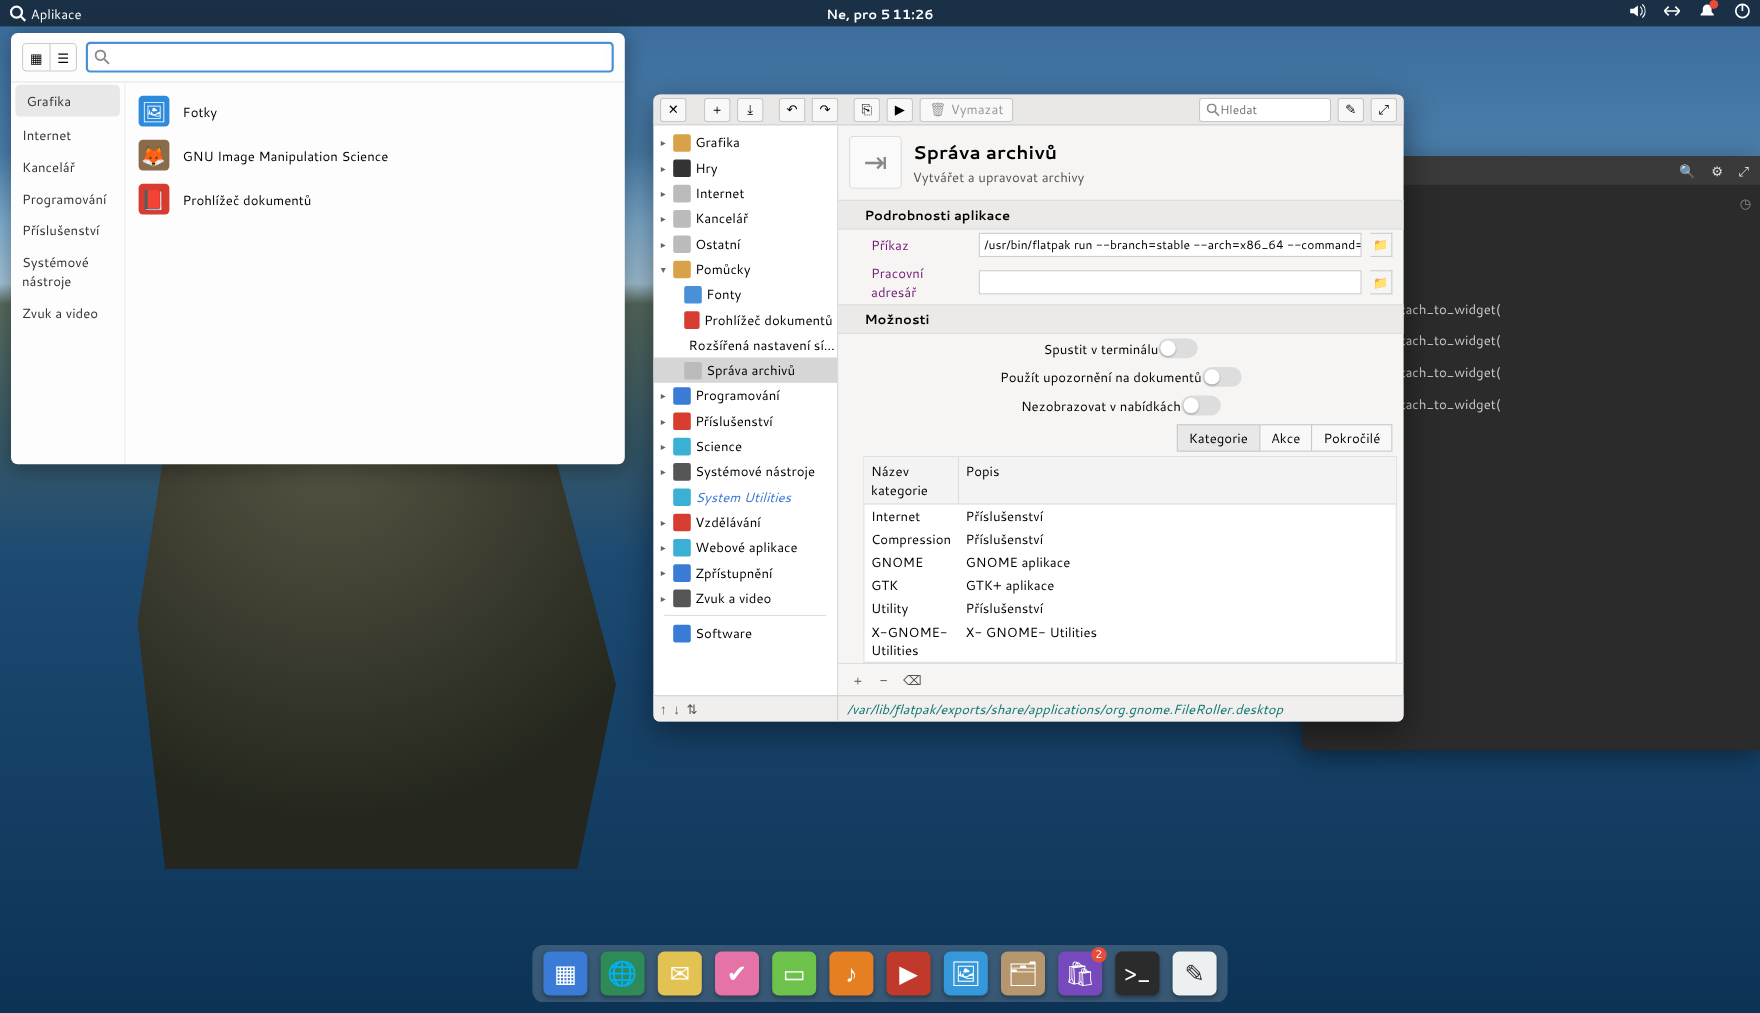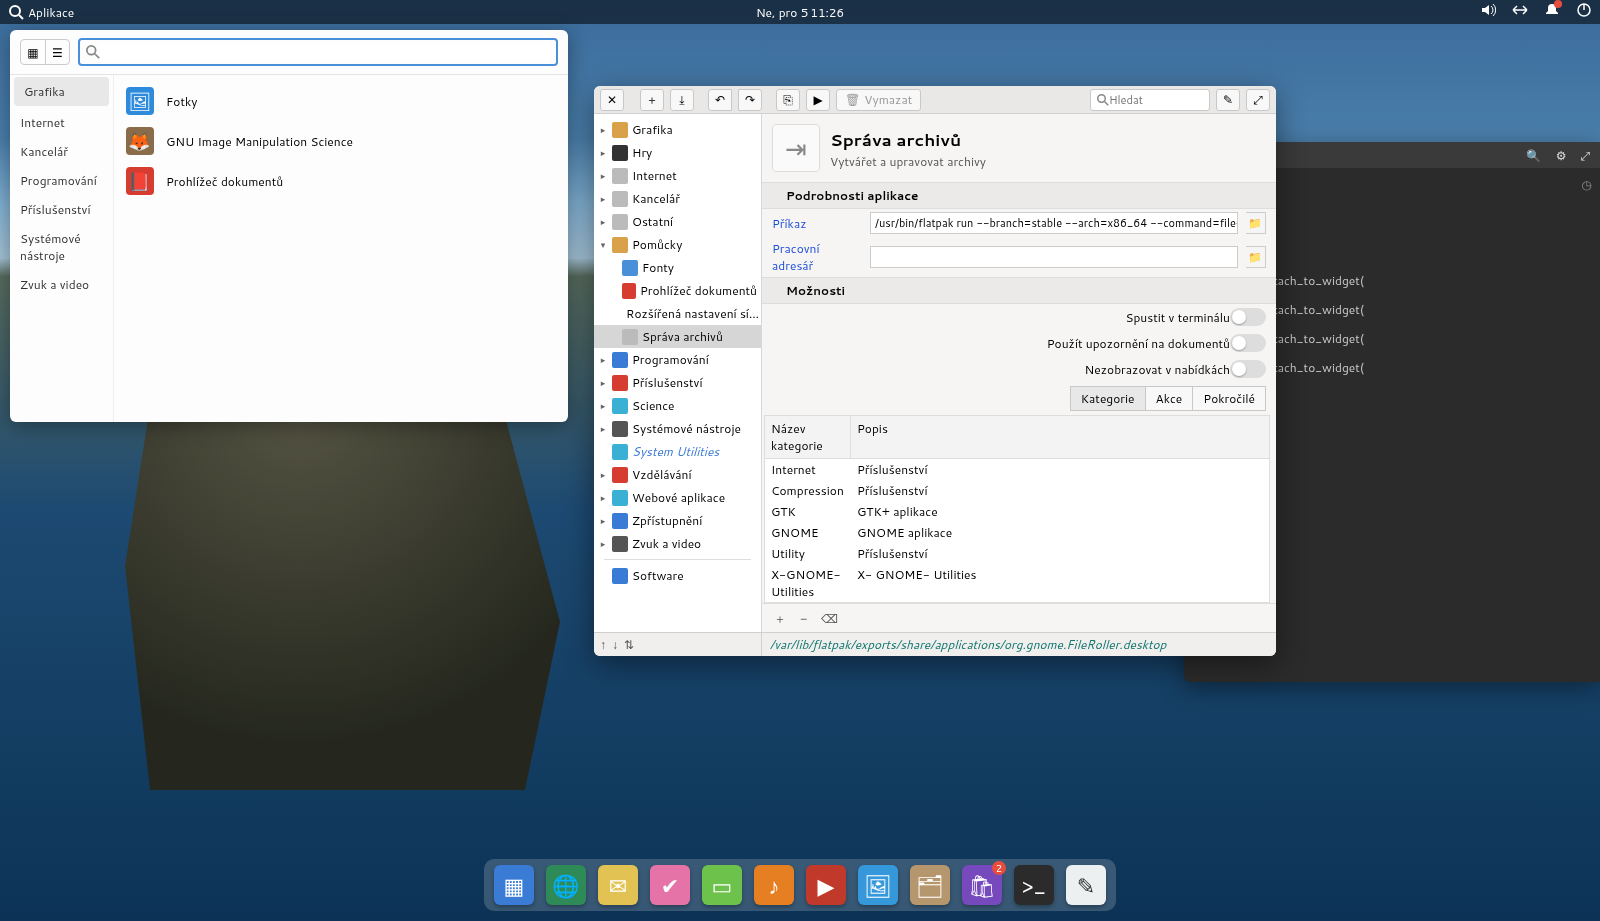--- a/index.html
+++ b/index.html
@@ -8,21 +8,21 @@
   background: linear-gradient(180deg,#3a6a9a 0%,#4a7eaa 15%,#7faed0 22%,#a3c2d6 28%,#576b5e 30%,#1d4a72 55%,#0c3356 100%);
   position:relative;
 }
 
 .topbar {
   position:absolute; top:0; left:0; right:0; height:24px;
   background:rgba(0,0,0,.55); color:#fff; display:flex;
   align-items:center; padding:0 8px; z-index:10;
 }
 .topbar .apps { display:flex; gap:4px; align-items:center; cursor:pointer;}
-.topbar .center { position:absolute; left:50%; transform:translateX(-50%); display:flex; gap:2px; font-weight:400;align-items:center;}
+.topbar .center { position:absolute; left:50%; transform:translateX(-50%); display:flex; gap:2px; font-weight:700;align-items:center;}
 .topbar .right { margin-left:auto; display:flex; gap:16px; align-items:center;}
 .topbar .ico { width:16px; height:16px; display:inline-block; }
 .notif-dot::after{content:"";position:absolute;top:-2px;right:-2px;width:8px;height:8px;border-radius:50%;background:#e74c3c;}
 .icowrap{position:relative;}
 
 
 .rock{position:absolute;left:100px;top:230px;width:500px;height:560px;
   background:radial-gradient(circle at 40% 30%,#6b6a55,#2e3125 70%);
   clip-path:polygon(30% 0,70% 5%,80% 30%,92% 70%,85% 100%,10% 100%,5% 60%,12% 20%);
   filter:brightness(.8);}
@@ -72,30 +72,30 @@
 .tnode.sel{background:#d6d6d6;}
 .tnode.child{padding-left:28px;}
 .divider{height:1px;background:#ddd;margin:4px 10px;}
 .ed-right{flex:1;display:flex;flex-direction:column;overflow:auto;}
 .ed-appinfo{display:flex;gap:10px;padding:10px;align-items:center;}
 .ed-appicon{width:48px;height:48px;border:1px solid #ddd;border-radius:4px;display:flex;align-items:center;justify-content:center;background:#fafafa;font-size:26px;color:#888;}
 .ed-apptitle{font-size:17px;font-weight:600;}
 .ed-appsub{color:#555;margin-top:2px;}
 .ed-section{background:#eceae8;padding:4px 24px;font-weight:600;border-top:1px solid #ddd;border-bottom:1px solid #ddd;}
 .ed-row{display:flex;align-items:center;padding:3px 10px;gap:8px;}
-.ed-row label{width:90px;color:#1d4ed8;}
+.ed-row label{width:90px;color:#701a75;margin-left:20px;}
 .ed-row .field{flex:1;border:1px solid #ccc;height:22px;background:#fff;font-size:11px;padding:0 4px;display:flex;align-items:center;overflow:hidden;white-space:nowrap;}
 .ed-row .foldbtn{width:20px;height:22px;border:1px solid #ccc;border-left:none;background:#f5f5f5;display:flex;align-items:center;justify-content:center;font-size:11px;}
-.opt-row{display:flex;align-items:center;padding:4px 10px;justify-content:flex-end;}
+.opt-row{display:flex;align-items:center;padding:4px 10px;justify-content:center;}
 .switch{width:36px;height:18px;border-radius:10px;background:#ddd;position:relative;cursor:pointer;}
 .switch::after{content:"";position:absolute;left:2px;top:2px;width:14px;height:14px;border-radius:50%;background:#fff;box-shadow:0 1px 2px rgba(0,0,0,.3);}
 .tabs{display:flex;gap:0;padding:4px 10px;justify-content:flex-end;}
 .tabs span{border:1px solid #c8c8c8;padding:3px 10px;background:#f8f8f8;cursor:pointer;margin-left:-1px;}
 .tabs span.on{background:#e8e8e8;}
-.cat-table{border:1px solid #ddd;margin:0 6px 0 2px;flex:1;background:#fff;}
+.cat-table{border:1px solid #ddd;margin:0 6px 0 23px;flex:1;background:#fff;}
 .cat-table .thead{display:flex;border-bottom:1px solid #ddd;background:#f3f3f3;}
 .cat-table .thead span{padding:4px 6px;border-right:1px solid #ddd;}
 .cat-table .thead span:first-child{width:86px;}
 .cat-table .thead span:last-child{flex:1;border-right:none;}
 .cat-table .trow{display:flex;padding:2px 6px;}
 .cat-table .trow span:first-child{width:86px;}
 .cat-table .trow span:last-child{flex:1;}
 .tbl-actions{display:flex;gap:6px;padding:4px 8px;border-top:1px solid #ddd;}
 .tbl-actions span{cursor:pointer;color:#555;padding:2px 4px;}
 .ed-footer{display:flex;border-top:1px solid #d0d0d0;background:#f0efee;}
@@ -372,26 +372,26 @@
         <div id="catrows">
             <div class="trow">
               <span>Internet</span>
               <span>Příslušenství</span>
             </div>
             <div class="trow">
               <span>Compression</span>
               <span>Příslušenství</span>
             </div>
             <div class="trow">
+              <span>GNOME</span>
+              <span>GNOME aplikace</span>
+            </div>
+            <div class="trow">
               <span>GTK</span>
               <span>GTK+ aplikace</span>
-            </div>
-            <div class="trow">
-              <span>GNOME</span>
-              <span>GNOME aplikace</span>
             </div>
             <div class="trow">
               <span>Utility</span>
               <span>Příslušenství</span>
             </div>
             <div class="trow">
               <span>X-GNOME-Utilities</span>
               <span>X- GNOME- Utilities</span>
             </div>
           </div>

